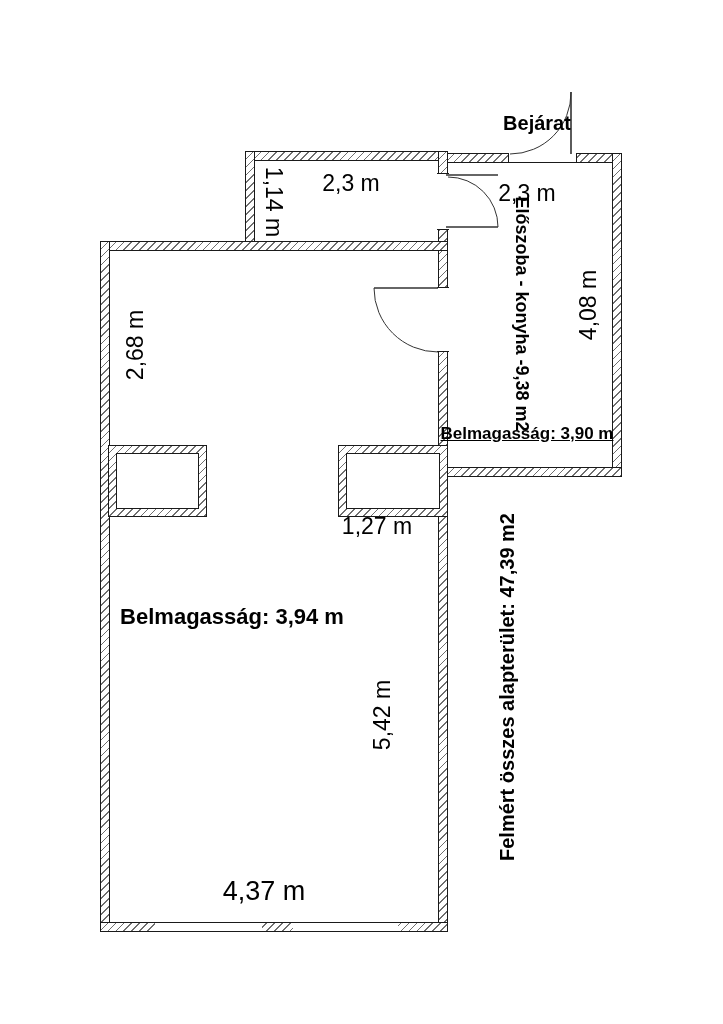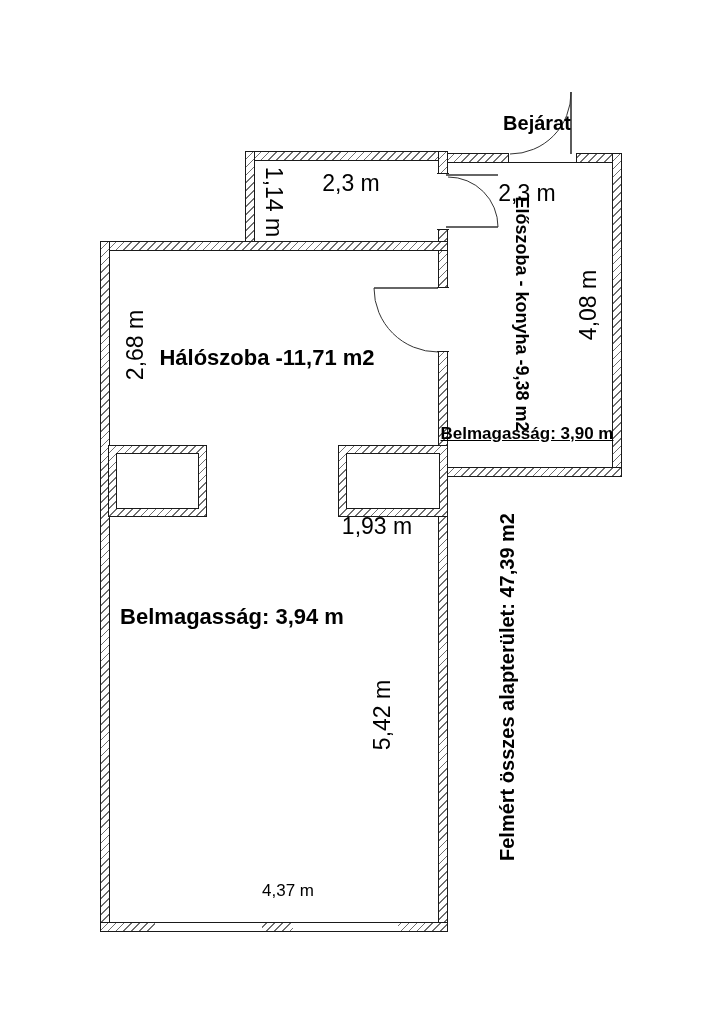--- a/index.html
+++ b/index.html
@@ -129,23 +129,22 @@
 
   <div class="lbl" style="left:351px; top:183px; font-size:23px;">2,3 m</div>
   <div class="lbl rcw" style="left:273px; top:202px; font-size:23px;">1,14 m</div>
 
   <div class="lbl" style="left:527px; top:193px; font-size:23px;">2,3 m</div>
   <div class="lbl b rcw" style="left:521px; top:314px; font-size:18px;">Előszoba - konyha -9,38 m2</div>
   <div class="lbl rccw" style="left:588px; top:305px; font-size:23px;">4,08 m</div>
   <div class="lbl b" style="left:527px; top:434px; font-size:17px;text-decoration:underline;">Belmagasság: 3,90 m</div>
 
   <div class="lbl rccw" style="left:135px; top:345px; font-size:23px;">2,68 m</div>
-  <div class="lbl b" style="left:267px; top:358px; font-size:22px;">Hálószoba -11,71 m2</div>
 
-  <div class="lbl" style="left:377px; top:526px; font-size:23px;">1,93 m</div>
+  <div class="lbl" style="left:377px; top:526px; font-size:23px;">1,27 m</div>
 
   <div class="lbl b" style="left:232px; top:617px; font-size:22px;">Belmagasság: 3,94 m</div>
   <div class="lbl rccw" style="left:382px; top:715px; font-size:23px;">5,42 m</div>
-  <div class="lbl" style="left:288px; top:891px; font-size:17px;">4,37 m</div>
+  <div class="lbl" style="left:264px; top:891px; font-size:27px;">4,37 m</div>
 
   <div class="lbl b rccw" style="left:507px; top:687px; font-size:20px;">Felmért összes alapterület: 47,39 m2</div>
 
 </div>
 
 </body></html>

